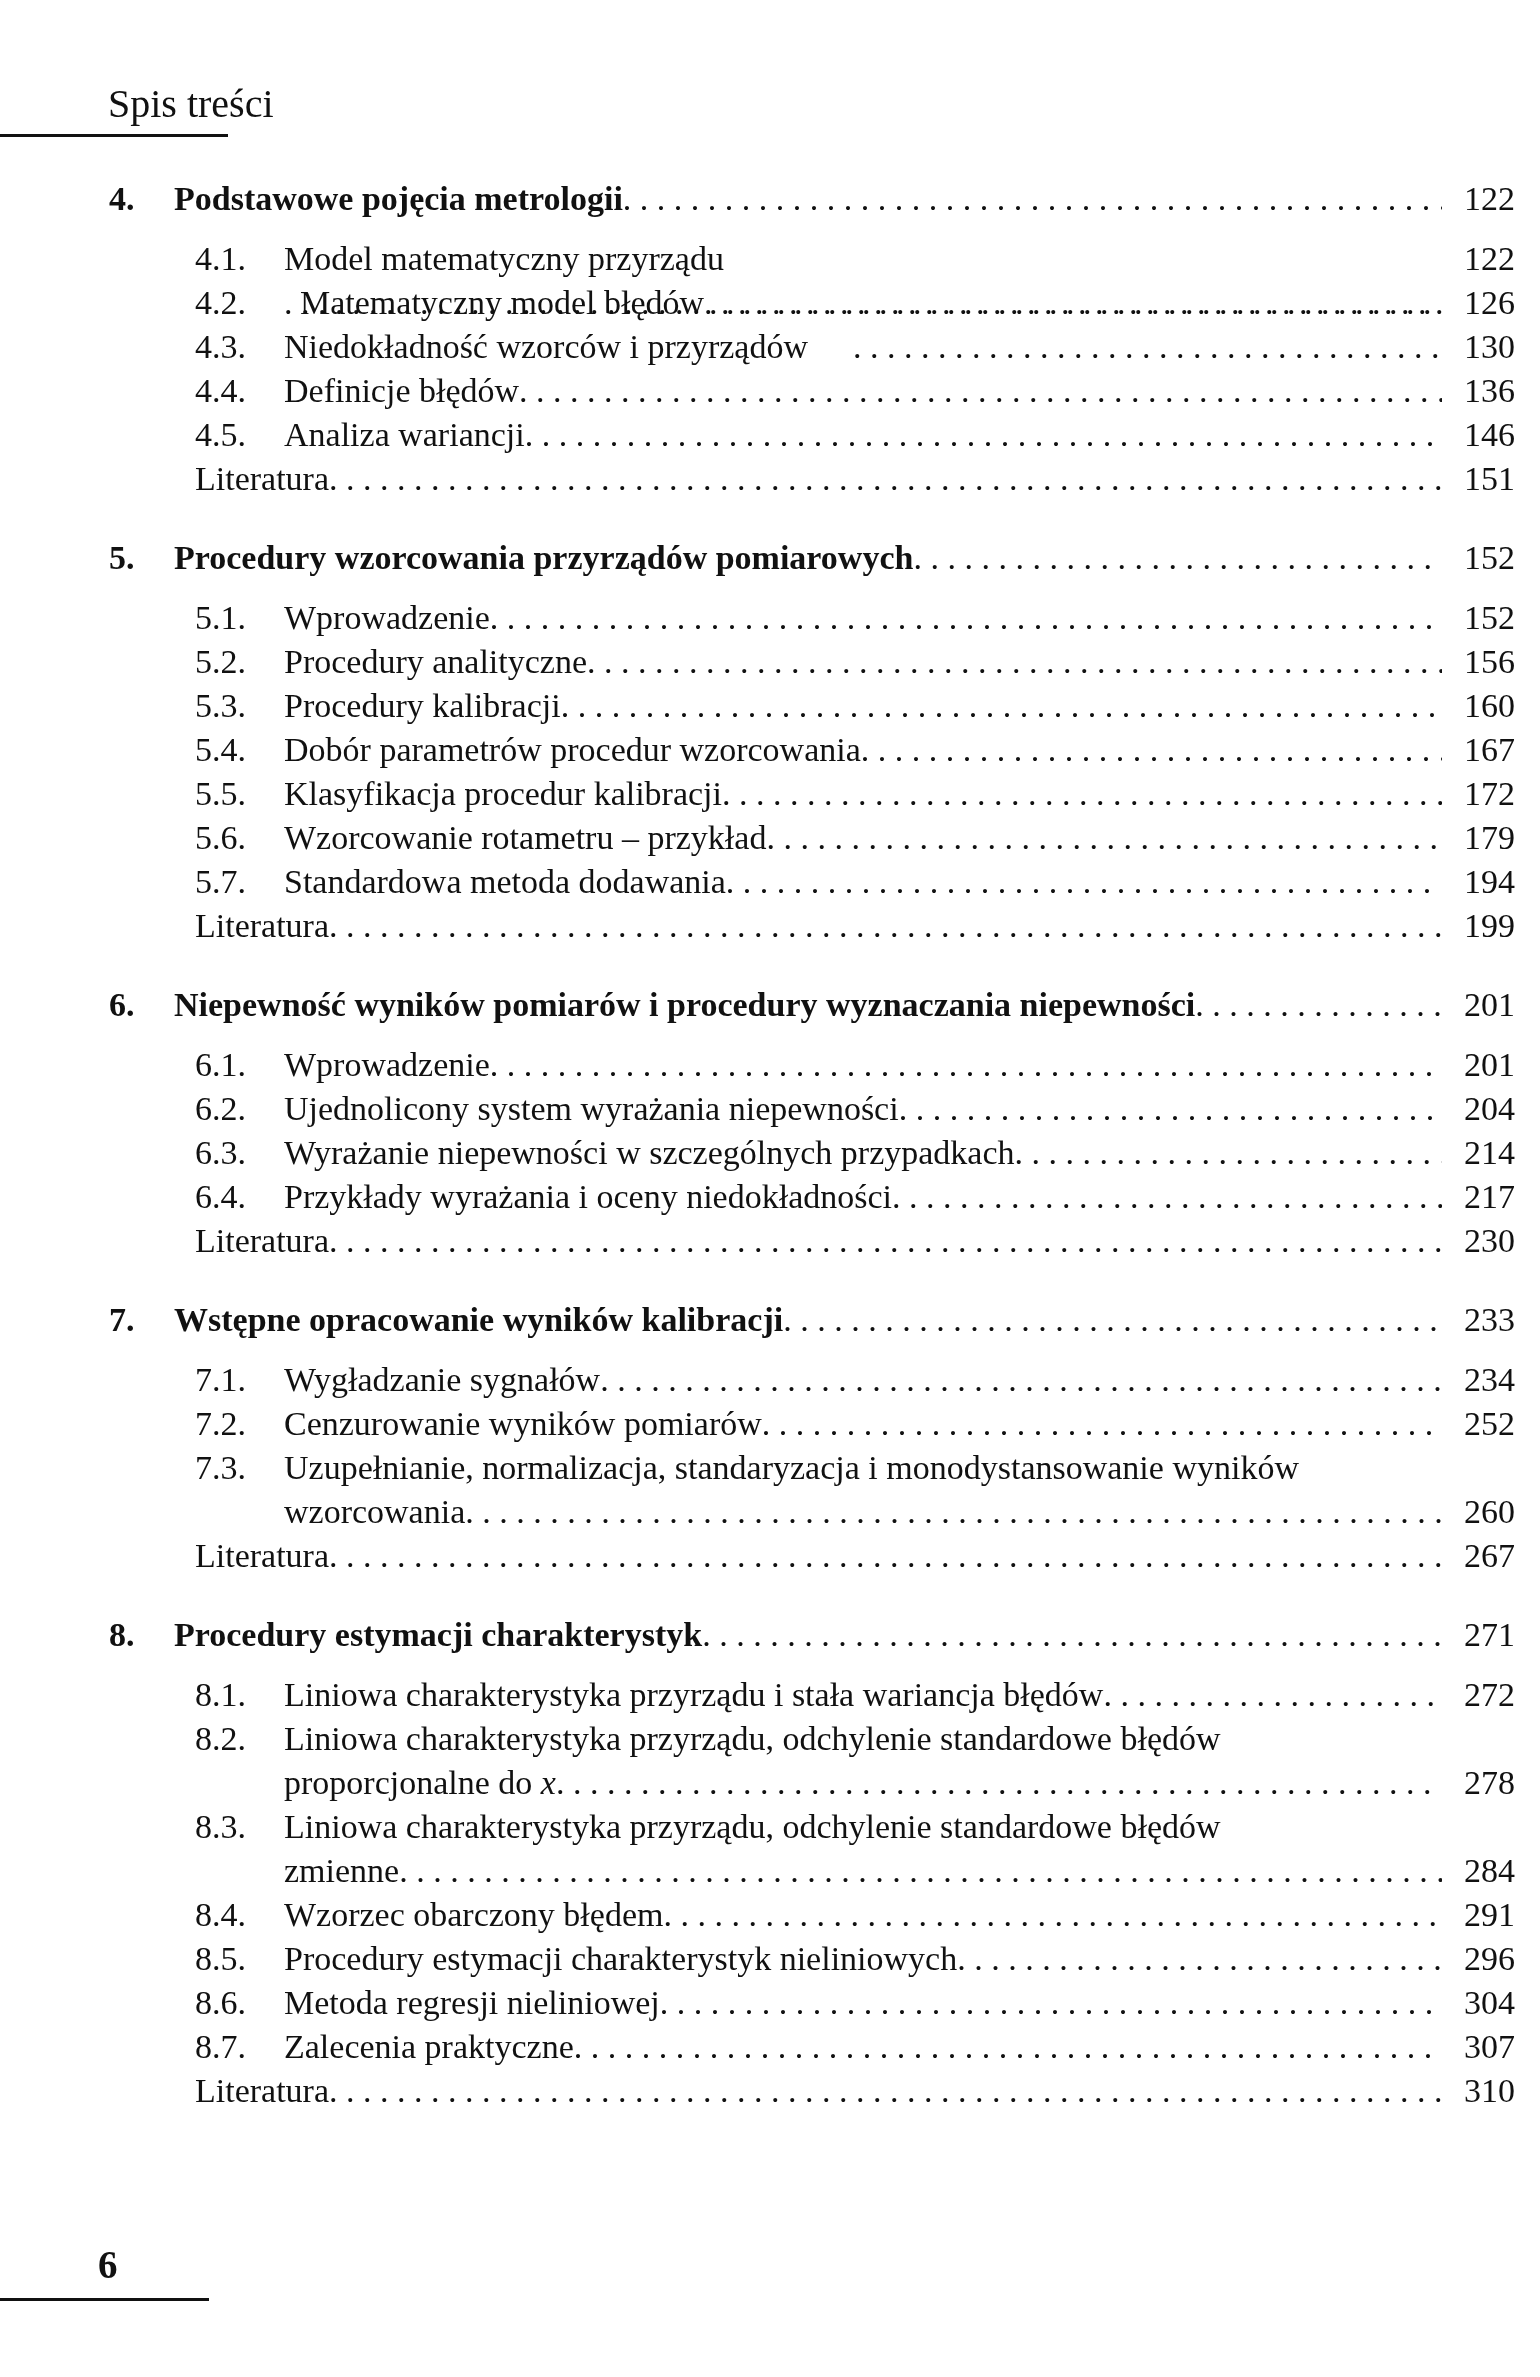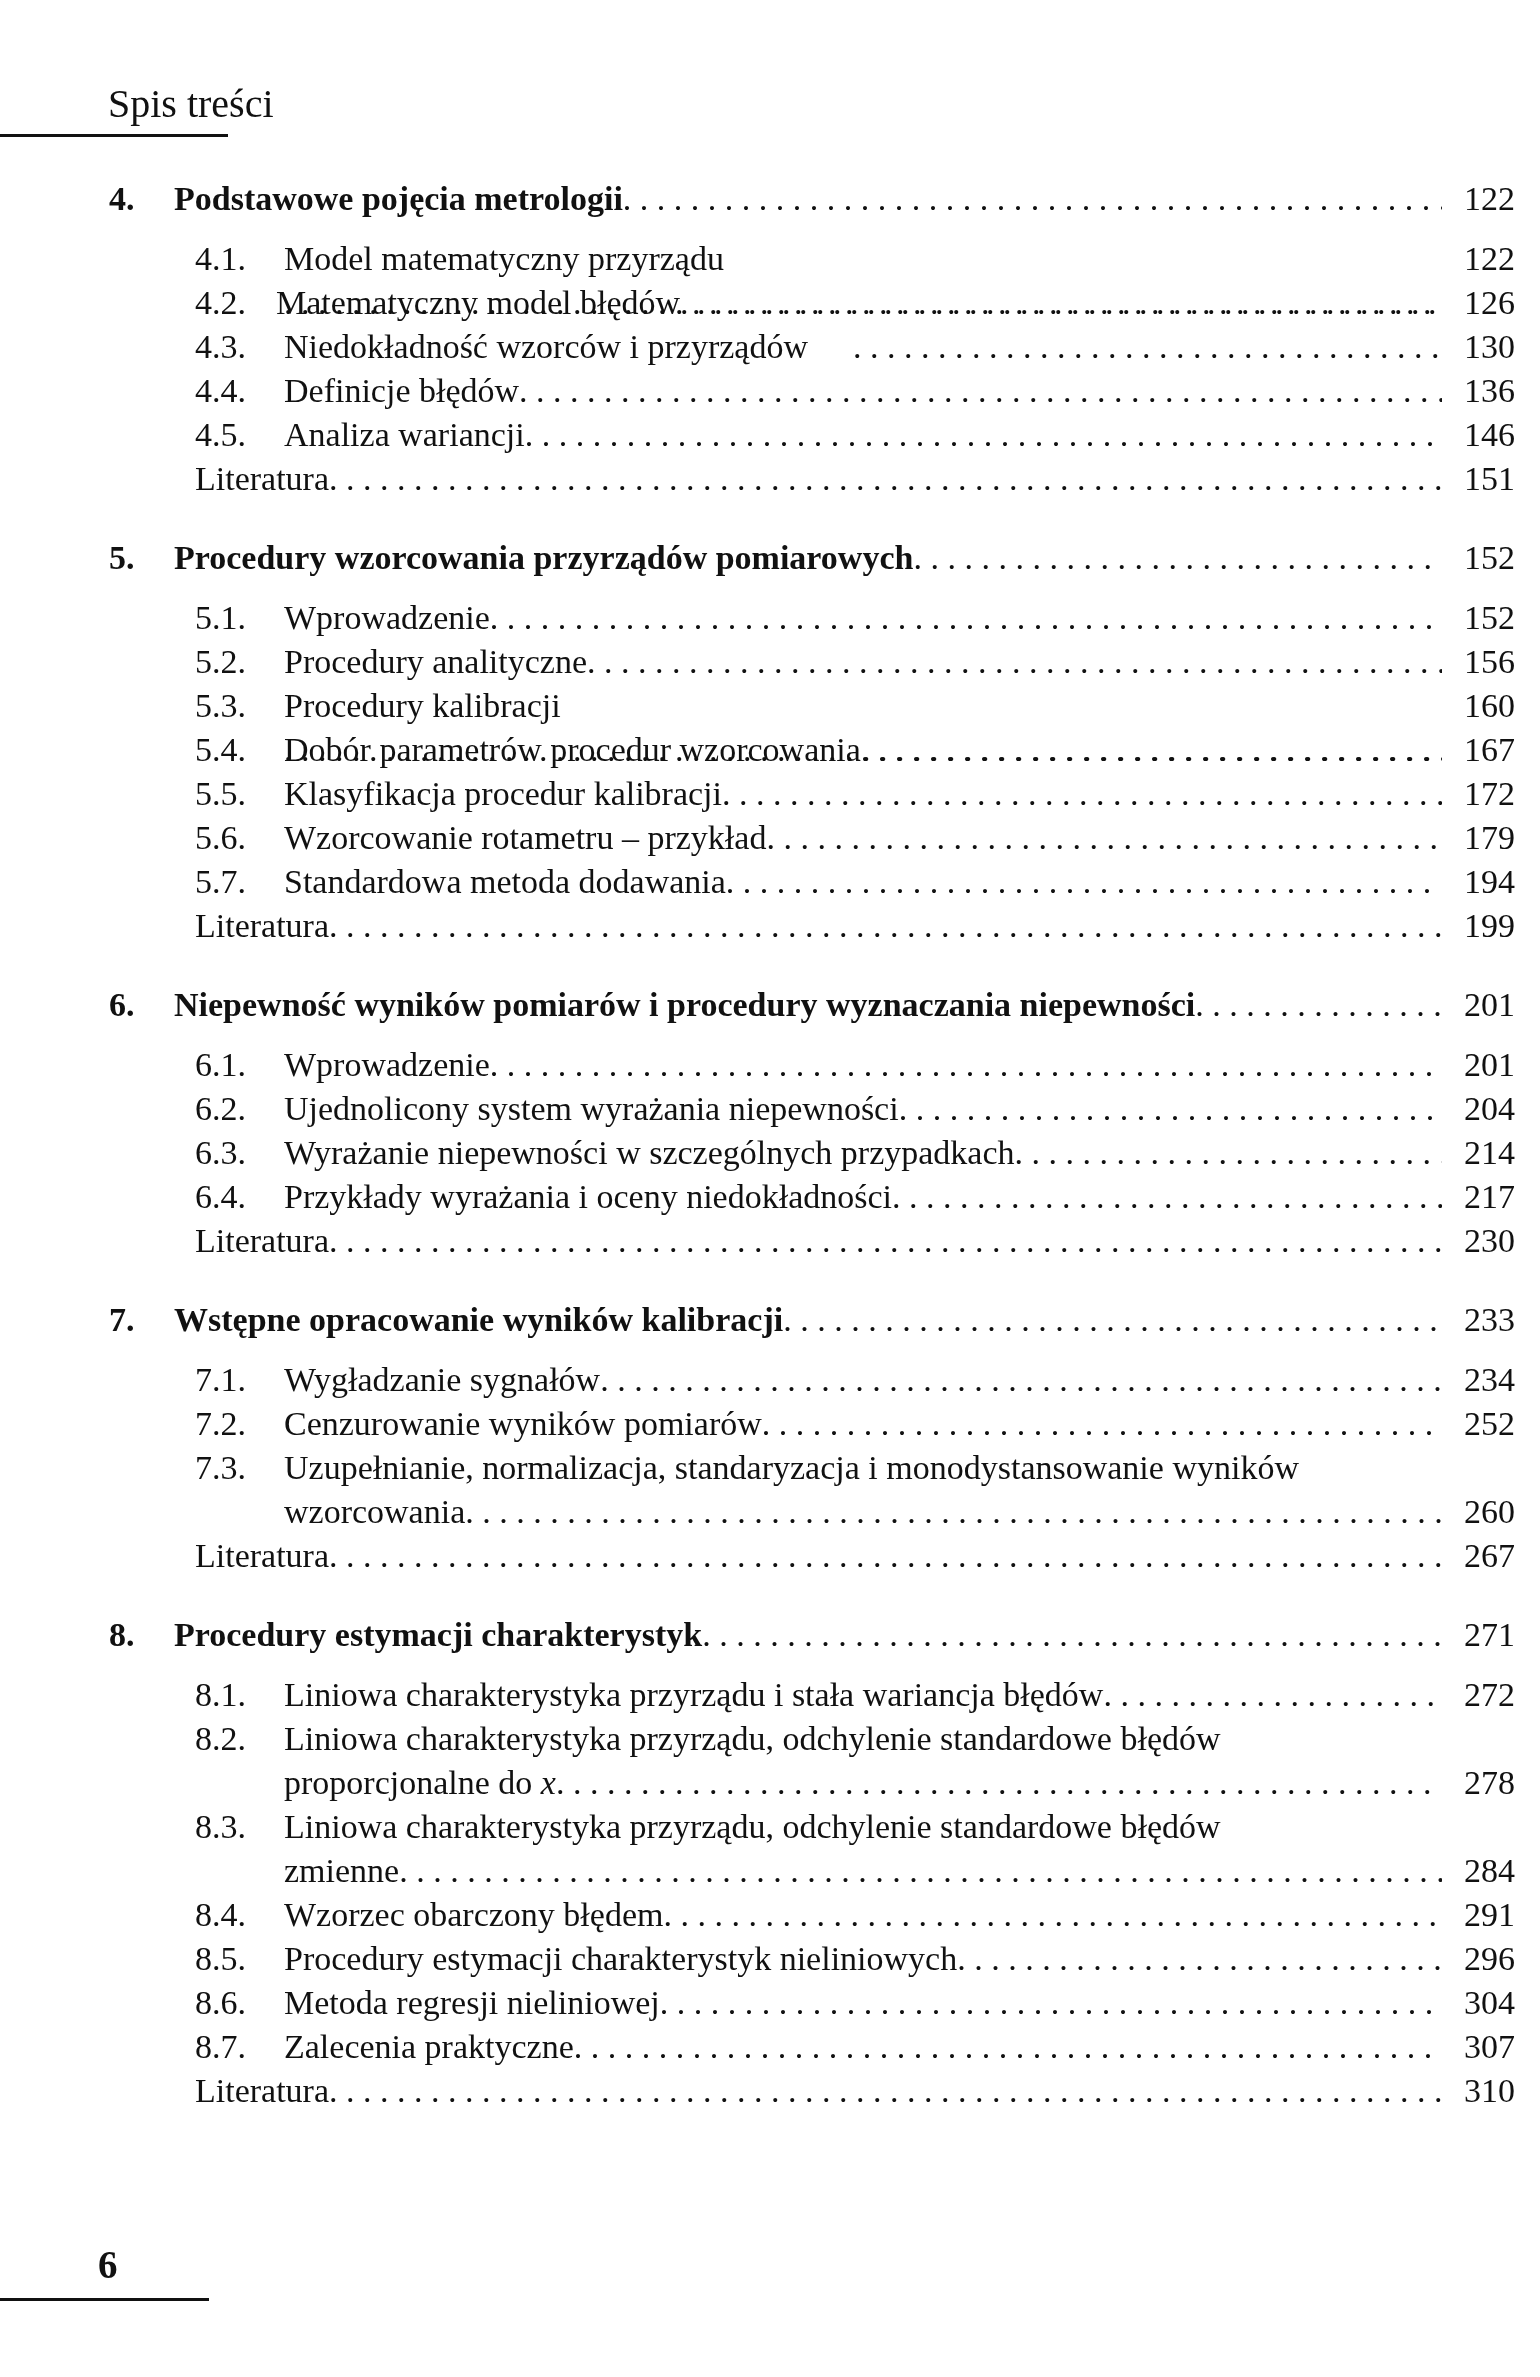--- a/index.html
+++ b/index.html
@@ -39,21 +39,21 @@
     <div class="row section">
       <span class="num-sec">4.1.</span>
       <span class="line-flex" style="left:284px;flex-direction:column;">
         <span>Model matematyczny przyrządu</span>
         <span class="lead"></span>
       </span>
       <span class="page">122</span>
     </div>
     <div class="row section">
       <span class="num-sec">4.2.</span>
-      <span class="line-flex" style="left:276px;justify-content:space-between;">
+      <span class="line-flex" style="left:300px;justify-content:space-between;">
         <span>Matematyczny model błędów</span>
         <span class="lead"></span>
       </span>
       <span class="page">126</span>
     </div>
     <div class="row section">
       <span class="num-sec">4.3.</span>
       <span class="line-flex" style="left:284px;gap:45px;">
         <span>Niedokładność wzorców i przyrządów</span>
         <span class="lead"></span>
@@ -103,21 +103,21 @@
     <div class="row section">
       <span class="num-sec">5.2.</span>
       <span class="line-flex" style="left:284px;">
         <span>Procedury analityczne</span>
         <span class="lead"></span>
       </span>
       <span class="page">156</span>
     </div>
     <div class="row section">
       <span class="num-sec">5.3.</span>
-      <span class="line-flex" style="left:284px;flex-direction:column;">
+      <span class="line-flex" style="left:284px;">
         <span>Procedury kalibracji</span>
         <span class="lead"></span>
       </span>
       <span class="page">160</span>
     </div>
     <div class="row section">
       <span class="num-sec">5.4.</span>
       <span class="line-flex" style="left:284px;">
         <span>Dobór parametrów procedur wzorcowania</span>
         <span class="lead"></span>

